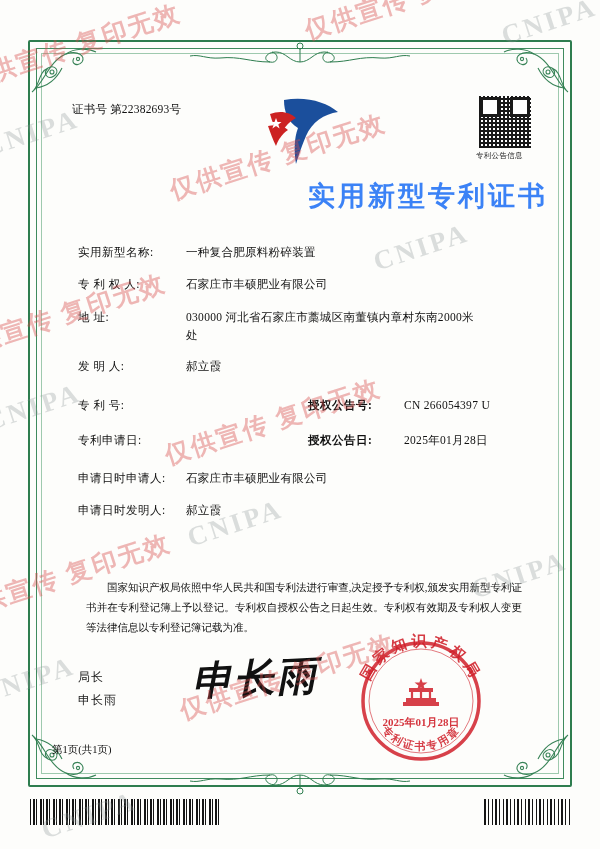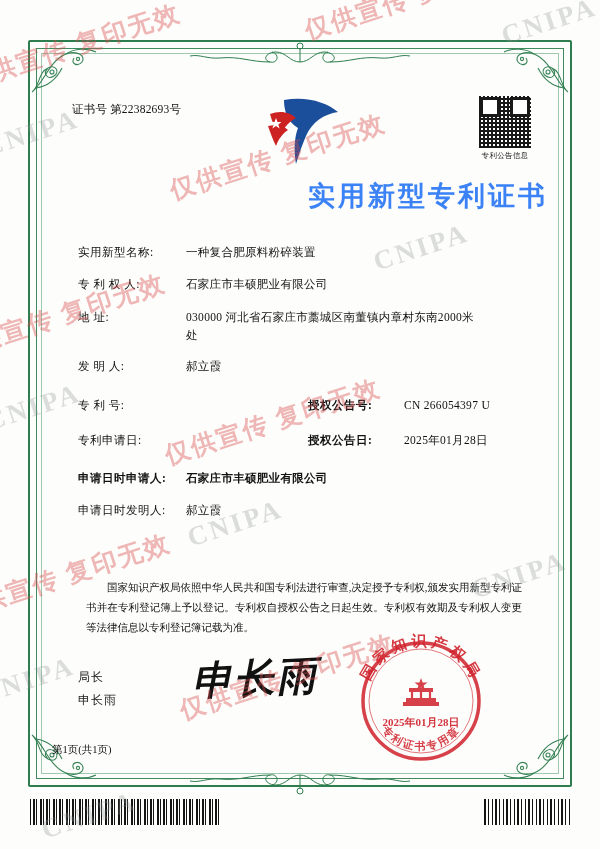--- a/index.html
+++ b/index.html
@@ -131,21 +131,21 @@
     color: #111;
     letter-spacing: .2px;
   }
 
   
   .qr-box {
     position: absolute;
     right: 14px;
     top: 30px;
     width: 58px;
-    text-align: center;
+    text-align: left;
   }
   .qr {
     width: 52px;
     height: 52px;
     margin: 0 auto;
     background-color: #fff;
     background-image:
       repeating-linear-gradient(90deg, #000 0 2px, transparent 2px 4px),
       repeating-linear-gradient(0deg, #000 0 2px, transparent 2px 4px);
     background-size: 4px 4px, 4px 4px;
@@ -447,21 +447,21 @@
       <div class="row two" style="margin-top:18px;justify-content:flex-end;">
         <div class="half">
           <div class="lbl">专利申请日:</div>
         </div>
         <div class="half right">
           <div class="lbl">授权公告日:</div>
           <div class="val">2025年01月28日</div>
         </div>
       </div>
 
-      <div class="row" style="margin-top:20px;font-weight:bold;">
+      <div class="row" style="margin-top:20px;">
         <div class="lbl">申请日时申请人:</div>
         <div class="val">石家庄市丰硕肥业有限公司</div>
       </div>
 
       <div class="row" style="margin-top:14px;">
         <div class="lbl">申请日时发明人:</div>
         <div class="val">郝立霞</div>
       </div>
 
     </div>

